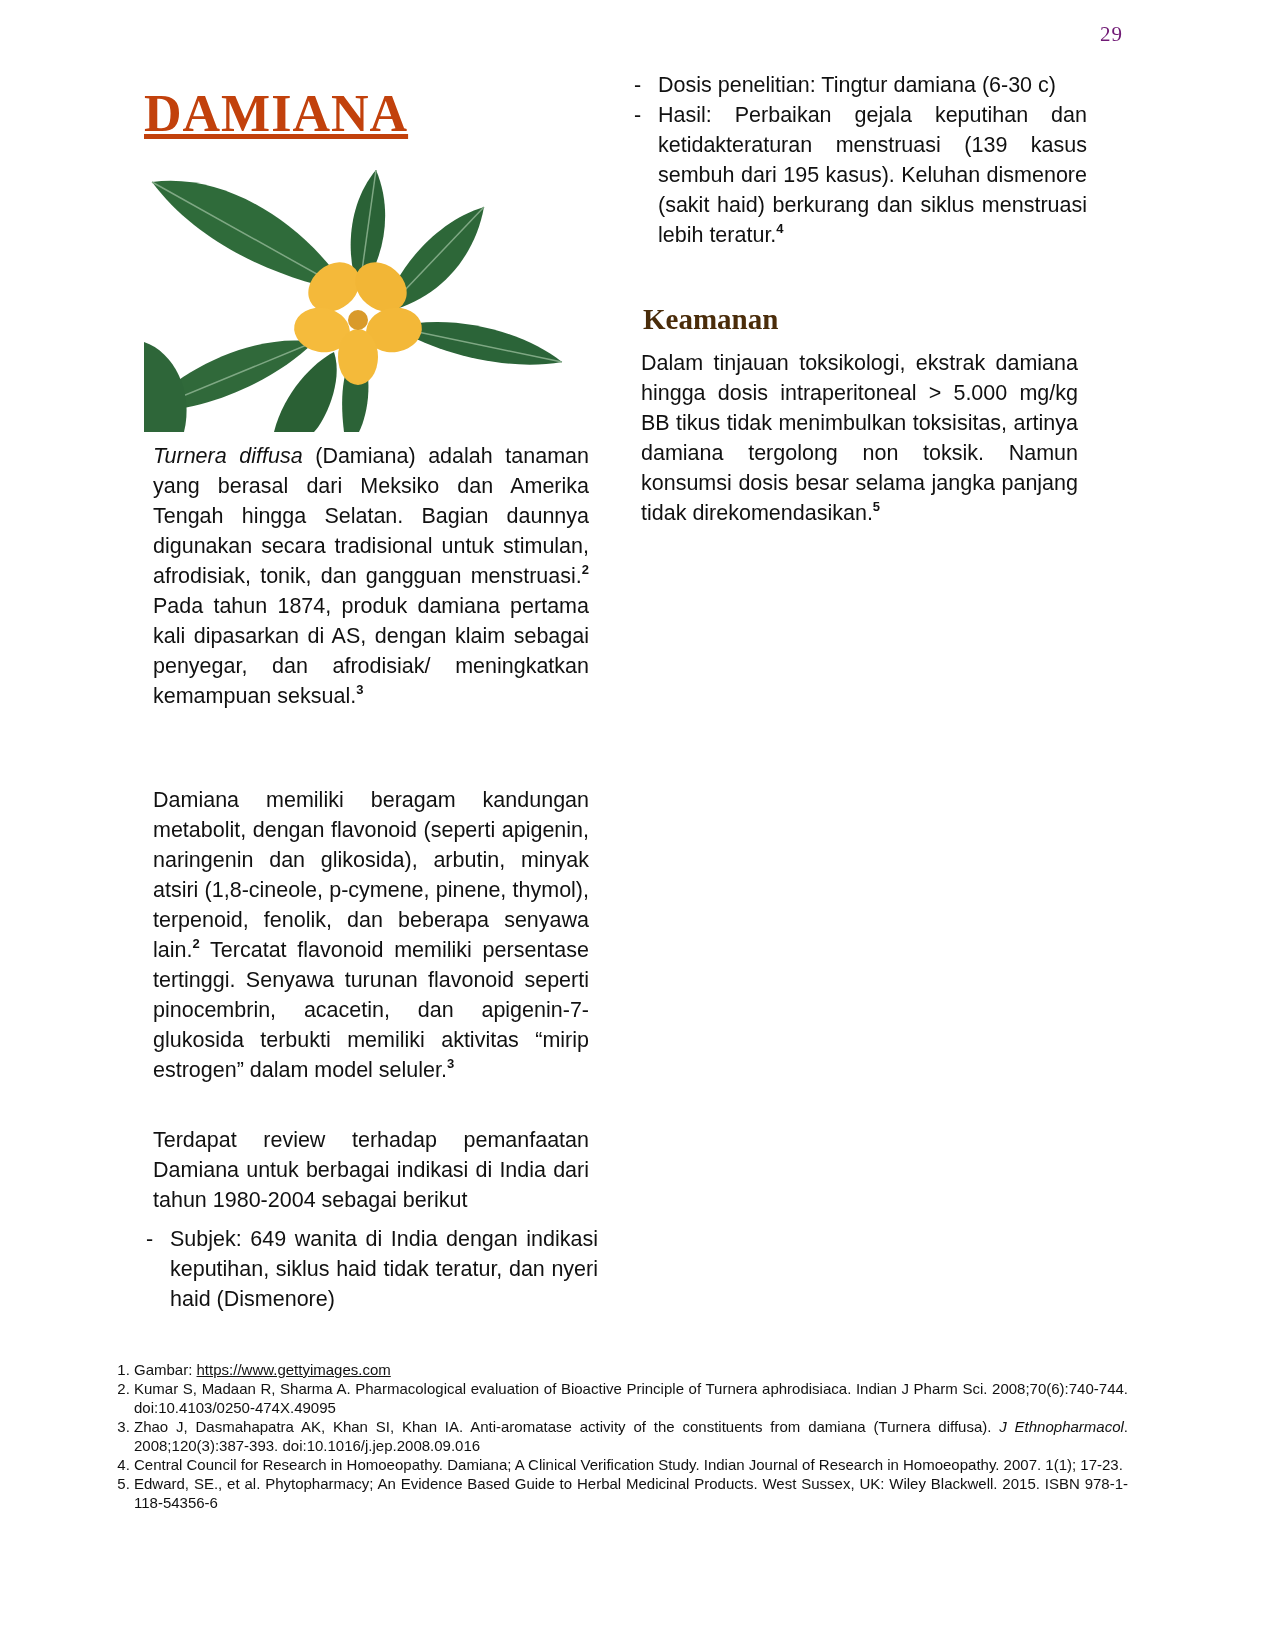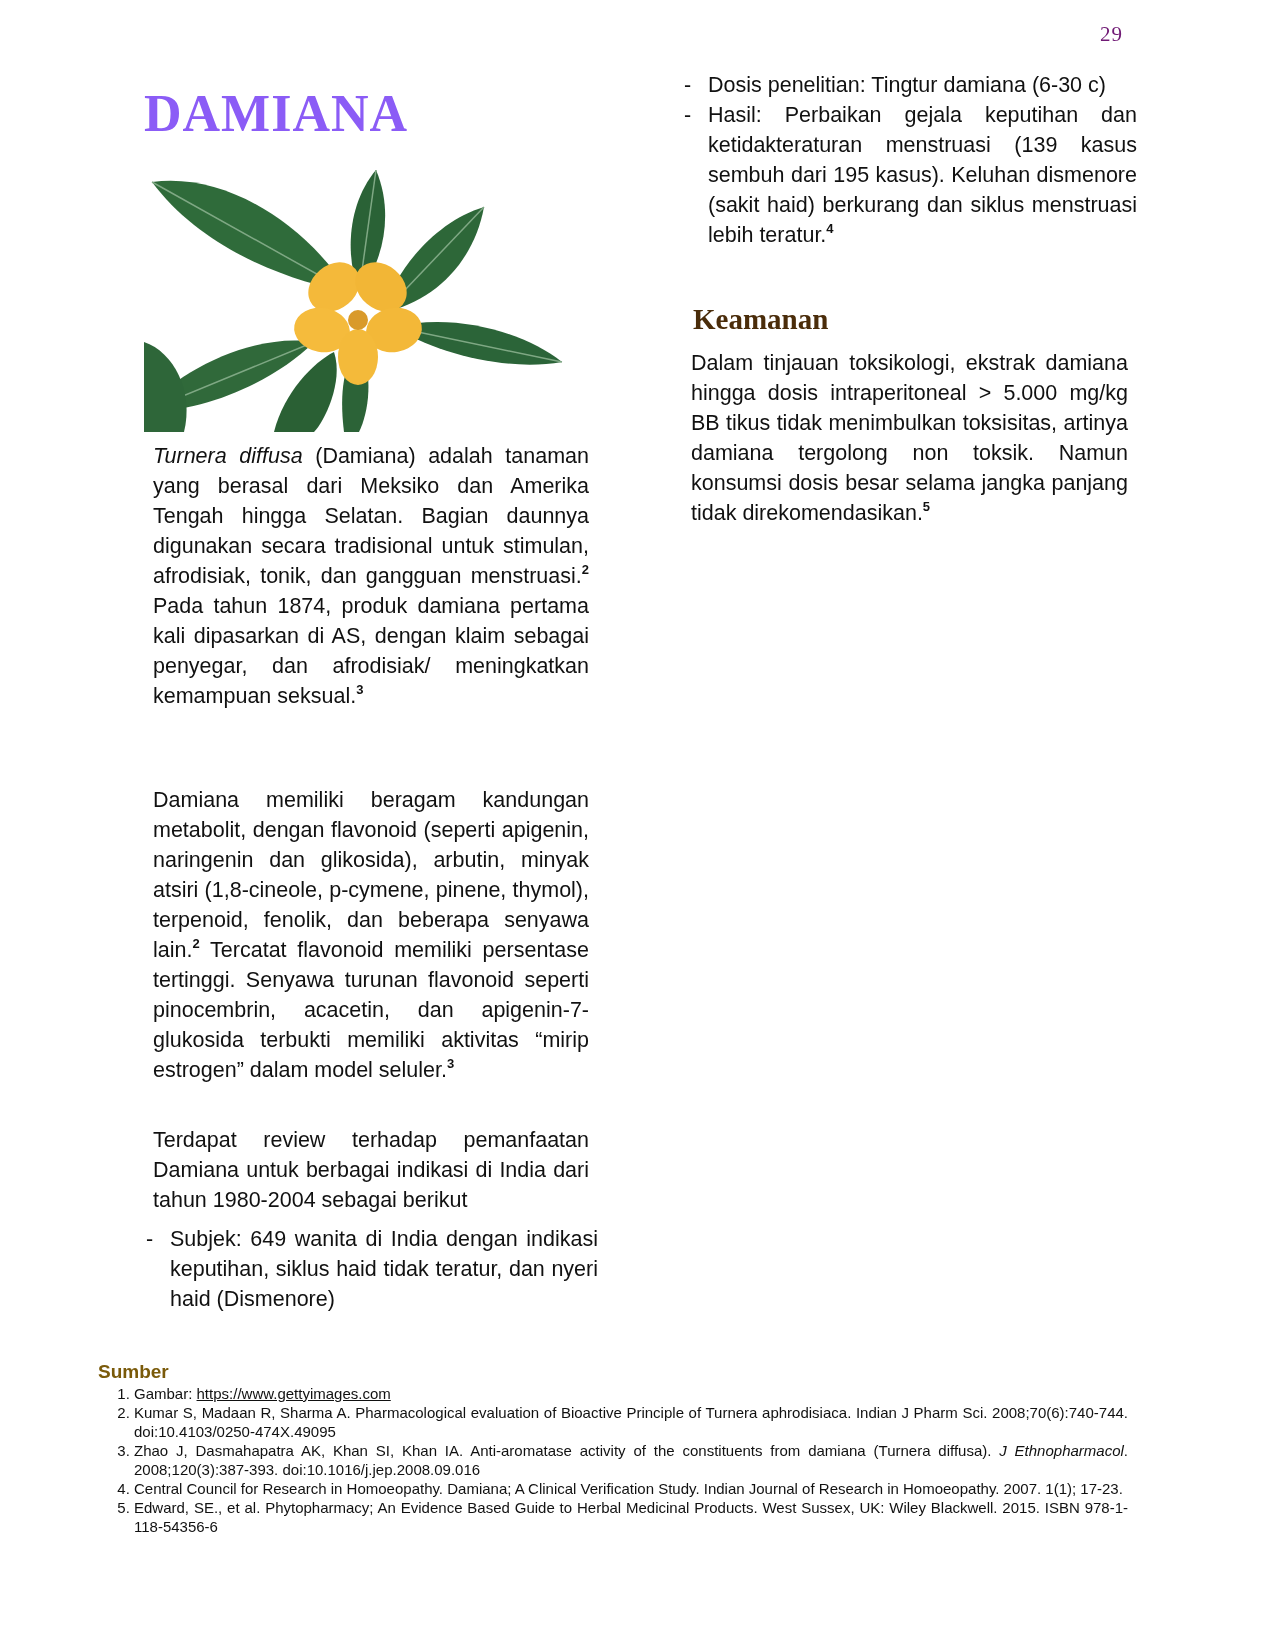--- a/index.html
+++ b/index.html
@@ -2,23 +2,23 @@
 <html><head>
   <meta charset="utf-8">
   <style>
     html, body { margin: 0; padding: 0; background: #ffffff; }
     body { width: 1275px; height: 1650px; position: relative; overflow: hidden;
            font-family: "Liberation Sans", sans-serif; color: #111; }
     .page-number { position: absolute; top: 22px; left: 1100px; font-size: 21px; color: #701a75;
                    font-family: Liberation Serif, serif; letter-spacing: 1px; }
     .col { position: absolute; font-size: 21.5px; line-height: 30px; text-align: justify; }
     .col-left { left: 144px; top: 84px; width: 454px; }
-    .col-right { left: 682px; top: 70px; width: 455px; }
+    .col-right { left: 632px; top: 70px; width: 455px; }
     .title { font-family: "Liberation Serif", serif; font-weight: bold; font-size: 52px;
-             color: #8b5cf6; letter-spacing: 1px; margin: 0; line-height: 60px; }
+             color: #c2410c; letter-spacing: 1px; margin: 0; line-height: 60px; text-decoration: underline; }
     .plant { display: block; width: 420px; height: 270px; margin: 18px 0 8px 0; }
     .h2 { font-family: "Liberation Serif", serif; font-weight: bold; font-size: 29px;
           color: #4a2c0a; margin: 11px; line-height: 36px; }
     p { margin: 9px; }
     sup { font-size: 13px; font-weight: bold; line-height: 0; vertical-align: 9px; }
     .bold { font-weight: bold; }
     .dash-list { list-style: none; margin: 0; padding: 0; }
     .dash-list li { position: relative; padding-left: 26px; }
     .dash-list li::before { content: "-"; position: absolute; left: 2px; top: 0; }
     .gap-a { height: 34px; }
@@ -84,21 +84,20 @@
     <li>Dosis penelitian: Tingtur damiana (6-30 c)</li>
     <li><span>Hasil: Perbaikan gejala keputihan dan ketidakteraturan menstruasi (139 kasus sembuh dari 195 kasus). Keluhan dismenore (sakit haid) berkurang dan siklus menstruasi lebih teratur.</span><sup>4</sup></li>
   </ul>
 
   <div class="gap-a" style="height:40px"></div>
   <h2 class="h2">Keamanan</h2>
   <p><span>Dalam tinjauan toksikologi, ekstrak damiana hingga dosis intraperitoneal &gt; 5.000 mg/kg BB tikus tidak menimbulkan toksisitas, artinya damiana tergolong non toksik. Namun konsumsi dosis besar selama jangka panjang tidak direkomendasikan.</span><sup>5</sup></p>
 </div>
 
 <div class="sources">
-  <div class="sources-title">Sumber</div>
   <ol>
     <li><span>Gambar: </span><a class="link">https://www.gettyimages.com</a></li>
     <li>Kumar S, Madaan R, Sharma A. Pharmacological evaluation of Bioactive Principle of Turnera aphrodisiaca. Indian J Pharm Sci. 2008;70(6):740-744. doi:10.4103/0250-474X.49095</li>
     <li><span>Zhao J, Dasmahapatra AK, Khan SI, Khan IA. Anti-aromatase activity of the constituents from damiana (Turnera diffusa). </span><i>J Ethnopharmacol</i><span>. 2008;120(3):387-393. doi:10.1016/j.jep.2008.09.016</span></li>
     <li>Central Council for Research in Homoeopathy. Damiana; A Clinical Verification Study. Indian Journal of Research in Homoeopathy. 2007. 1(1); 17-23.</li>
     <li>Edward, SE., et al. Phytopharmacy; An Evidence Based Guide to Herbal Medicinal Products. West Sussex, UK: Wiley Blackwell. 2015. ISBN 978-1-118-54356-6</li>
   </ol>
 </div>
 
 </body></html>

